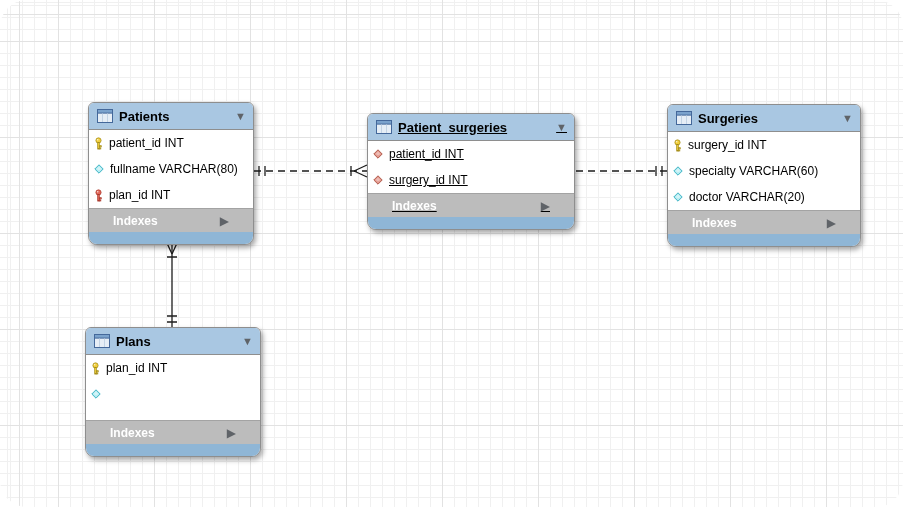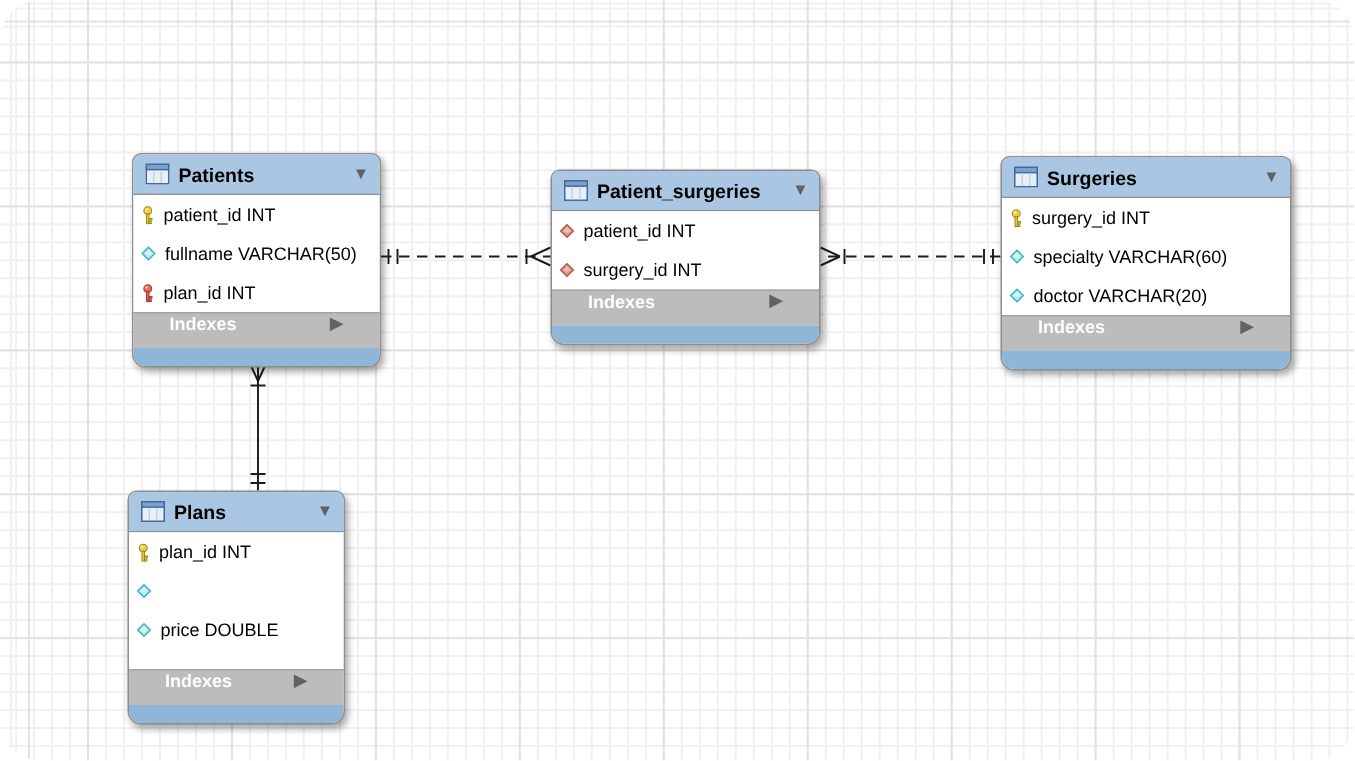--- a/index.html
+++ b/index.html
@@ -35,21 +35,21 @@
   .t-title {
     flex:1; font-size:13px; font-weight:bold; color:var(--title-text, #000);
     white-space:nowrap; overflow:hidden;
   }
   .t-collapse { font-size:11px; color:var(--arrow-color, #5f6368); line-height:1; }
   .t-body { background:#fff; }
   .t-row { height:26px; display:flex; align-items:center; gap:6px; padding:0 4px 0 5px; }
   .t-row .cicon { flex:0 0 auto; display:block; }
   .t-row .clabel { font-size:12px; color:var(--row-text, #000); white-space:nowrap; }
   .t-indexes {
-    height:23px; display:flex; 
+    height:23px; display:flex; align-items:center;
     padding:0 24px;
     background:var(--indexes-fill, #bcbcbc);
     border-top:1px solid #a3a3a3;
   }
   .t-indexes .ilabel { flex:1; font-size:12px; font-weight:bold; color:var(--indexes-text, #fff); }
   .t-indexes .iexpand { font-size:12px; color:var(--arrow-color, #5f6368); line-height:1; }
   .t-footer { height:12px; background:var(--footer-fill, #8fb6d6); border-radius:0 0 8px 8px; }
   .hidden-defs { position:absolute; width:0; height:0; overflow:hidden; }
 </style>
 </head>
@@ -131,36 +131,36 @@
         <div class="t-row">
     <svg class="cicon" width="9" height="13">
             <use href="#sym-key-primary"></use>
           </svg>
     <span class="clabel">patient_id INT</span>
   </div>
         <div class="t-row">
     <svg class="cicon" width="10" height="10">
             <use href="#sym-diamond-column"></use>
           </svg>
-    <span class="clabel">fullname VARCHAR(50)</span>
+    <span class="clabel">fullname VARCHAR(80)</span>
   </div>
         <div class="t-row">
     <svg class="cicon" width="9" height="13">
             <use href="#sym-key-foreign"></use>
           </svg>
     <span class="clabel">plan_id INT</span>
   </div>
       </div>
     <div class="t-indexes">
       <span class="ilabel">Indexes</span>
       <span class="iexpand">▶</span>
     </div>
     <div class="t-footer"></div>
   </div>
-    <div class="table" style="left: 367px; top: 113px; width: 180px;">
+    <div class="table" style="left: 367px; top: 113px; width: 208px; text-decoration: underline;">
     <div class="t-header">
       <svg class="ticon" width="16" height="14">
           <use href="#sym-table-window"></use>
         </svg>
       <span class="t-title">Patient_surgeries</span>
       <span class="t-collapse">▼</span>
     </div>
     <div class="t-body" style="padding-bottom: 0px;">
         <div class="t-row">
     <svg class="cicon" width="10" height="10">
@@ -208,45 +208,39 @@
           </svg>
     <span class="clabel">doctor VARCHAR(20)</span>
   </div>
       </div>
     <div class="t-indexes">
       <span class="ilabel">Indexes</span>
       <span class="iexpand">▶</span>
     </div>
     <div class="t-footer"></div>
   </div>
-    <div class="table" style="left: 85px; top: 327px; width: 145px;">
+    <div class="table" style="left: 85px; top: 327px; width: 176px;">
     <div class="t-header">
       <svg class="ticon" width="16" height="14">
           <use href="#sym-table-window"></use>
         </svg>
       <span class="t-title">Plans</span>
       <span class="t-collapse">▼</span>
     </div>
     <div class="t-body" style="padding-bottom: 13px;">
         <div class="t-row">
     <svg class="cicon" width="9" height="13">
             <use href="#sym-key-primary"></use>
           </svg>
     <span class="clabel">plan_id INT</span>
   </div>
         <div class="t-row">
     <svg class="cicon" width="10" height="10">
             <use href="#sym-diamond-column"></use>
           </svg>
-  </div>
-        <div class="t-row">
-    <svg class="cicon" width="10" height="10">
-            <use href="#sym-diamond-column"></use>
-          </svg>
-    <span class="clabel">price DOUBLE</span>
   </div>
       </div>
     <div class="t-indexes">
       <span class="ilabel">Indexes</span>
       <span class="iexpand">▶</span>
     </div>
     <div class="t-footer"></div>
   </div>
   </div>
 

